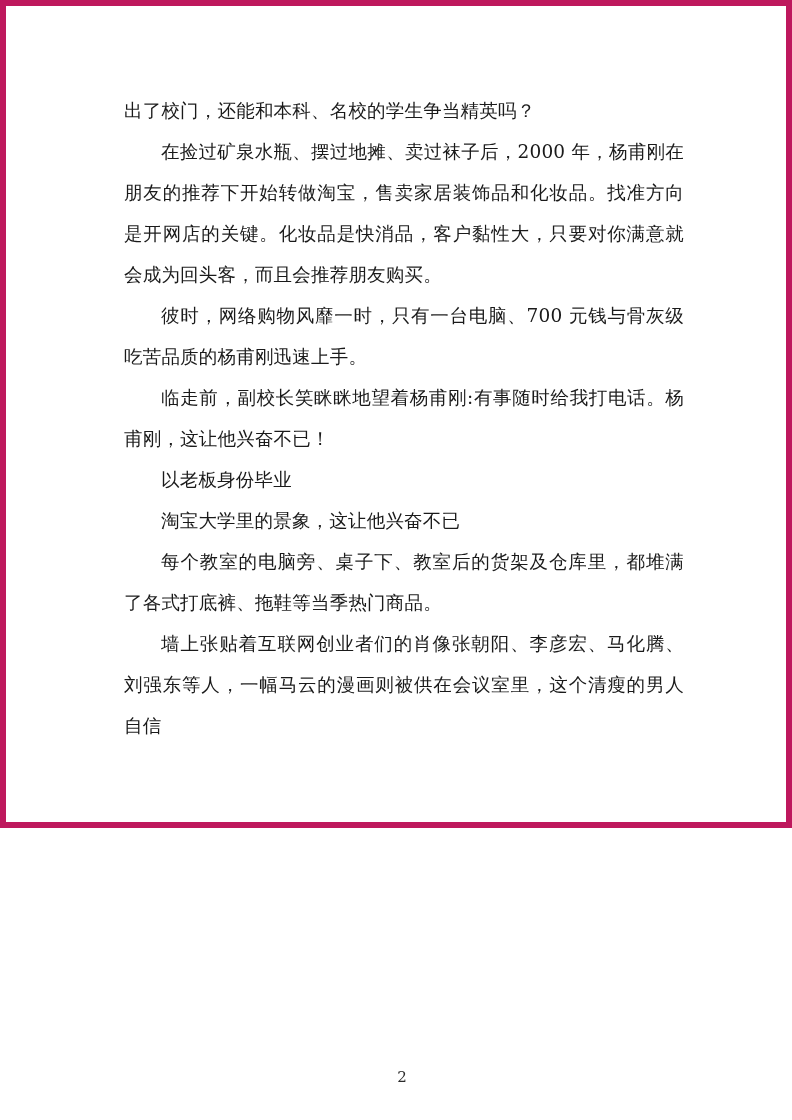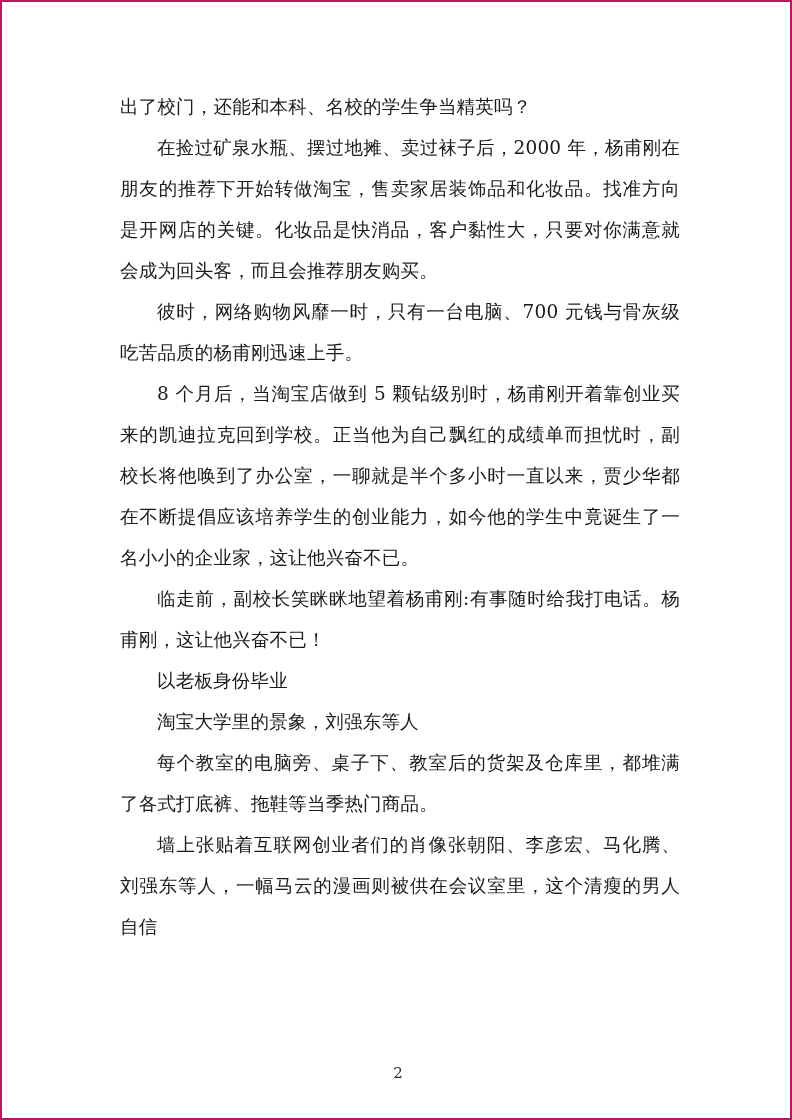--- a/index.html
+++ b/index.html
@@ -12,23 +12,23 @@
     height: 1120px;
     font-family: "DejaVu Serif", "Liberation Serif", serif;
     color: #000000;
     position: relative;
     overflow: hidden;
   }
   .page {
     position: absolute;
     left: 0; top: 0;
     width: 792px;
-    height: 1120px;
+    height: 828px;
     box-sizing: border-box;
-    border: 2px solid #be185d;
+    border: 6px solid #be185d;
     background: #fff;
   }
   .content {
     position: absolute;
     left: 118px;
     top: 84px;
     width: 560px;
   }
   p.para {
     margin: 0 0 0 0;
@@ -54,21 +54,20 @@
   }
 </style>
 </head>
 <body>
 
 <div class="page">
   <div class="content">
     <p class="para">出了校门，还能和本科、名校的学生争当精英吗？</p>
     <p class="para indent">在捡过矿泉水瓶、摆过地摊、卖过袜子后，2000 年，杨甫刚在朋友的推荐下开始转做淘宝，售卖家居装饰品和化妆品。找准方向是开网店的关键。化妆品是快消品，客户黏性大，只要对你满意就会成为回头客，而且会推荐朋友购买。</p>
     <p class="para indent">彼时，网络购物风靡一时，只有一台电脑、700 元钱与骨灰级吃苦品质的杨甫刚迅速上手。</p>
-    <p class="para indent">8 个月后，当淘宝店做到 5 颗钻级别时，杨甫刚开着靠创业买来的凯迪拉克回到学校。正当他为自己飘红的成绩单而担忧时，副校长将他唤到了办公室，一聊就是半个多小时一直以来，贾少华都在不断提倡应该培养学生的创业能力，如今他的学生中竟诞生了一名小小的企业家，这让他兴奋不已。</p>
     <p class="para indent">临走前，副校长笑眯眯地望着杨甫刚:有事随时给我打电话。杨甫刚，这让他兴奋不已！</p>
     <p class="para indent">以老板身份毕业</p>
-    <p class="para indent">淘宝大学里的景象，刘强东等人</p>
+    <p class="para indent">淘宝大学里的景象，这让他兴奋不已</p>
     <p class="para indent">每个教室的电脑旁、桌子下、教室后的货架及仓库里，都堆满了各式打底裤、拖鞋等当季热门商品。</p>
     <p class="para indent">墙上张贴着互联网创业者们的肖像张朝阳、李彦宏、马化腾、刘强东等人，一幅马云的漫画则被供在会议室里，这个清瘦的男人自信</p>
   </div>
   <div class="page-number">2</div>
 </div>
 
 </body></html>

